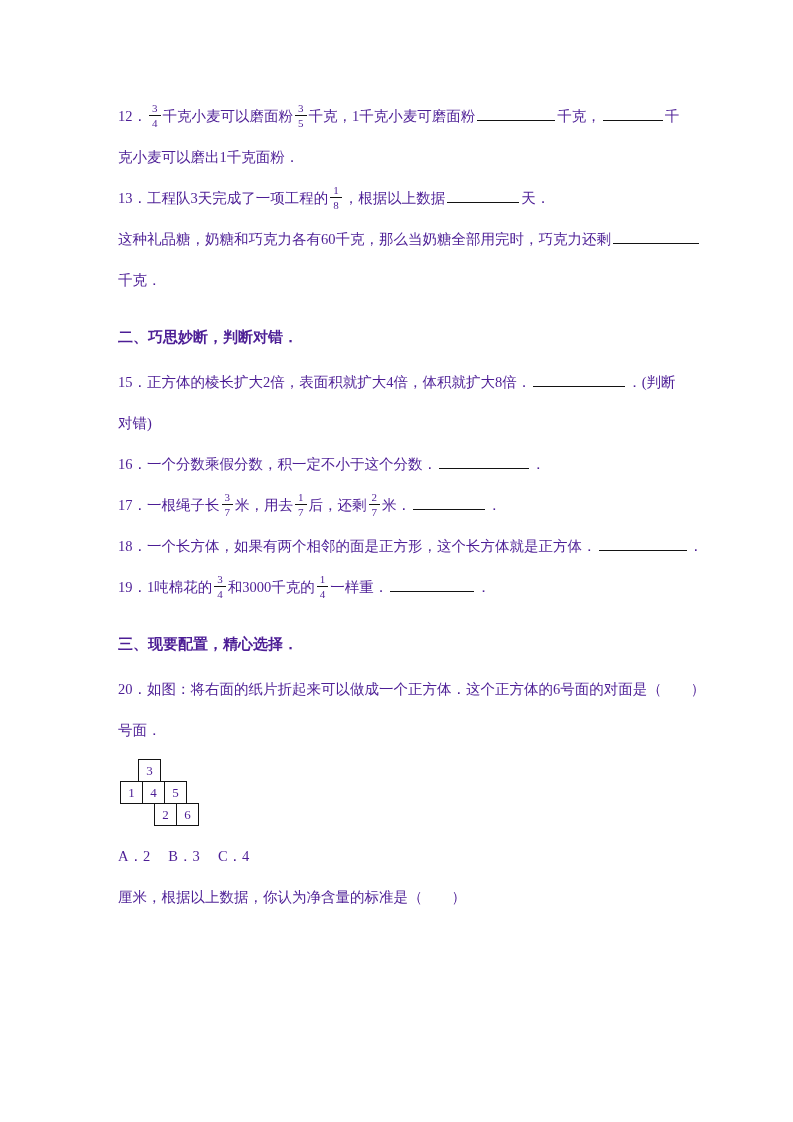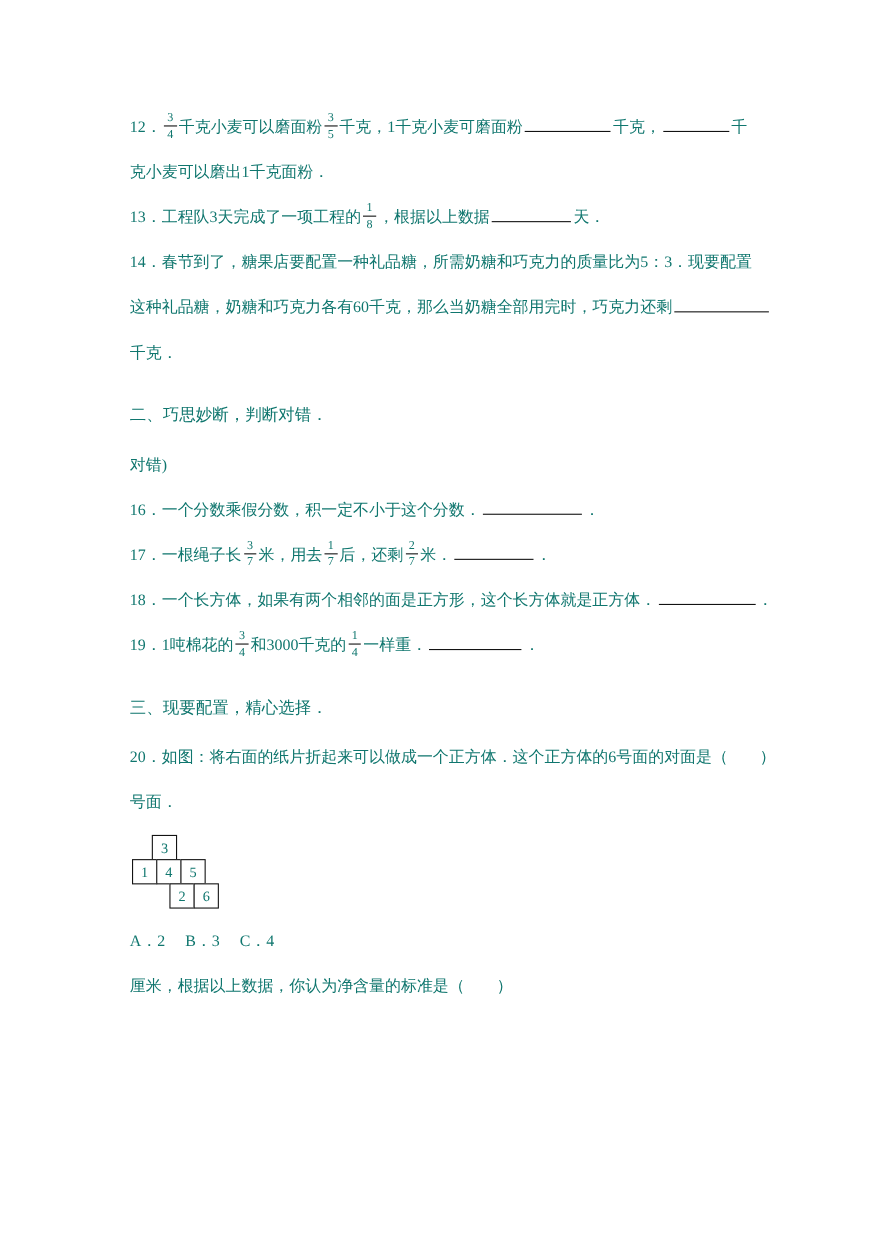--- a/index.html
+++ b/index.html
@@ -1,29 +1,29 @@
 <!DOCTYPE html>
 <html><head>
 <meta charset="utf-8">
 <style>
   html,body { margin:0; padding:0; background:#ffffff; }
   .page {
     width:793px; height:936px; background:#ffffff; position:relative;
-    overflow:hidden; color:#0f766e;
+    overflow:hidden; color:#4c1d95;
     font-family:"Liberation Serif","DejaVu Serif",serif;
   }
   .content {
     position:absolute; left:118px; top:96px; width:562px;
     font-size:14.5px;
   }
   .item { }
   .line { height:41px; line-height:41px; white-space:nowrap; }
   .txt { }
   .sec-header {
-    font-weight:normal; font-size:15px; height:41px; line-height:41px;
+    font-weight:bold; font-size:15px; height:41px; line-height:41px;
     margin:16px 0 4px 0;
   }
   .frac {
     display:inline-block; vertical-align:middle; position:relative; top:-2px;
     text-align:center; font-size:11px; line-height:1.15; margin:0 2px;
   }
   .frac .num { display:block; border-bottom:1px solid #131313; padding:0 3px 1px 3px; }
   .frac .den { display:block; padding:1px 3px 0 3px; }
   .blank {
     display:inline-block; border-bottom:1px solid #131313;
@@ -46,28 +46,28 @@
   <div class="content">
 
     <section class="item">
         <div class="line"><span class="txt">12．</span><span class="frac"><span class="num">3</span><span class="den">4</span></span><span class="txt">千克小麦可以磨面粉</span><span class="frac"><span class="num">3</span><span class="den">5</span></span><span class="txt">千克，1千克小麦可磨面粉</span><span class="blank" style="width: 78px;"></span><span class="txt">千克，</span><span class="blank" style="width: 60px;"></span><span class="txt">千</span></div>
         <div class="line"><span class="txt">克小麦可以磨出1千克面粉．</span></div>
       </section>
     <section class="item">
         <div class="line"><span class="txt">13．工程队3天完成了一项工程的</span><span class="frac"><span class="num">1</span><span class="den">8</span></span><span class="txt">，根据以上数据</span><span class="blank" style="width: 72px;"></span><span class="txt">天．</span></div>
       </section>
     <section class="item">
-        <div class="line"><span class="txt">14．春节到了，糖果店要配置一种礼品糖，所需奶糖和巧克力的质量比为5：3．现要配置</span></div>
         <div class="line"><span class="txt">这种礼品糖，奶糖和巧克力各有60千克，那么当奶糖全部用完时，巧克力还剩</span><span class="blank" style="width: 86px;"></span></div>
         <div class="line"><span class="txt">千克．</span></div>
       </section>
 
     <h2 class="sec-header">二、巧思妙断，判断对错．</h2>
 
     <section class="item">
+        <div class="line"><span class="txt">15．正方体的棱长扩大2倍，表面积就扩大4倍，体积就扩大8倍．</span><span class="blank" style="width: 92px;"></span><span class="txt">．(判断</span></div>
         <div class="line"><span class="txt">对错)</span></div>
       </section>
     <section class="item">
         <div class="line"><span class="txt">16．一个分数乘假分数，积一定不小于这个分数．</span><span class="blank" style="width: 90px;"></span><span class="txt">．</span></div>
       </section>
     <section class="item">
         <div class="line"><span class="txt">17．一根绳子长</span><span class="frac"><span class="num">3</span><span class="den">7</span></span><span class="txt">米，用去</span><span class="frac"><span class="num">1</span><span class="den">7</span></span><span class="txt">后，还剩</span><span class="frac"><span class="num">2</span><span class="den">7</span></span><span class="txt">米．</span><span class="blank" style="width: 72px;"></span><span class="txt">．</span></div>
       </section>
     <section class="item">
         <div class="line"><span class="txt">18．一个长方体，如果有两个相邻的面是正方形，这个长方体就是正方体．</span><span class="blank" style="width: 88px;"></span><span class="txt">．</span></div>

